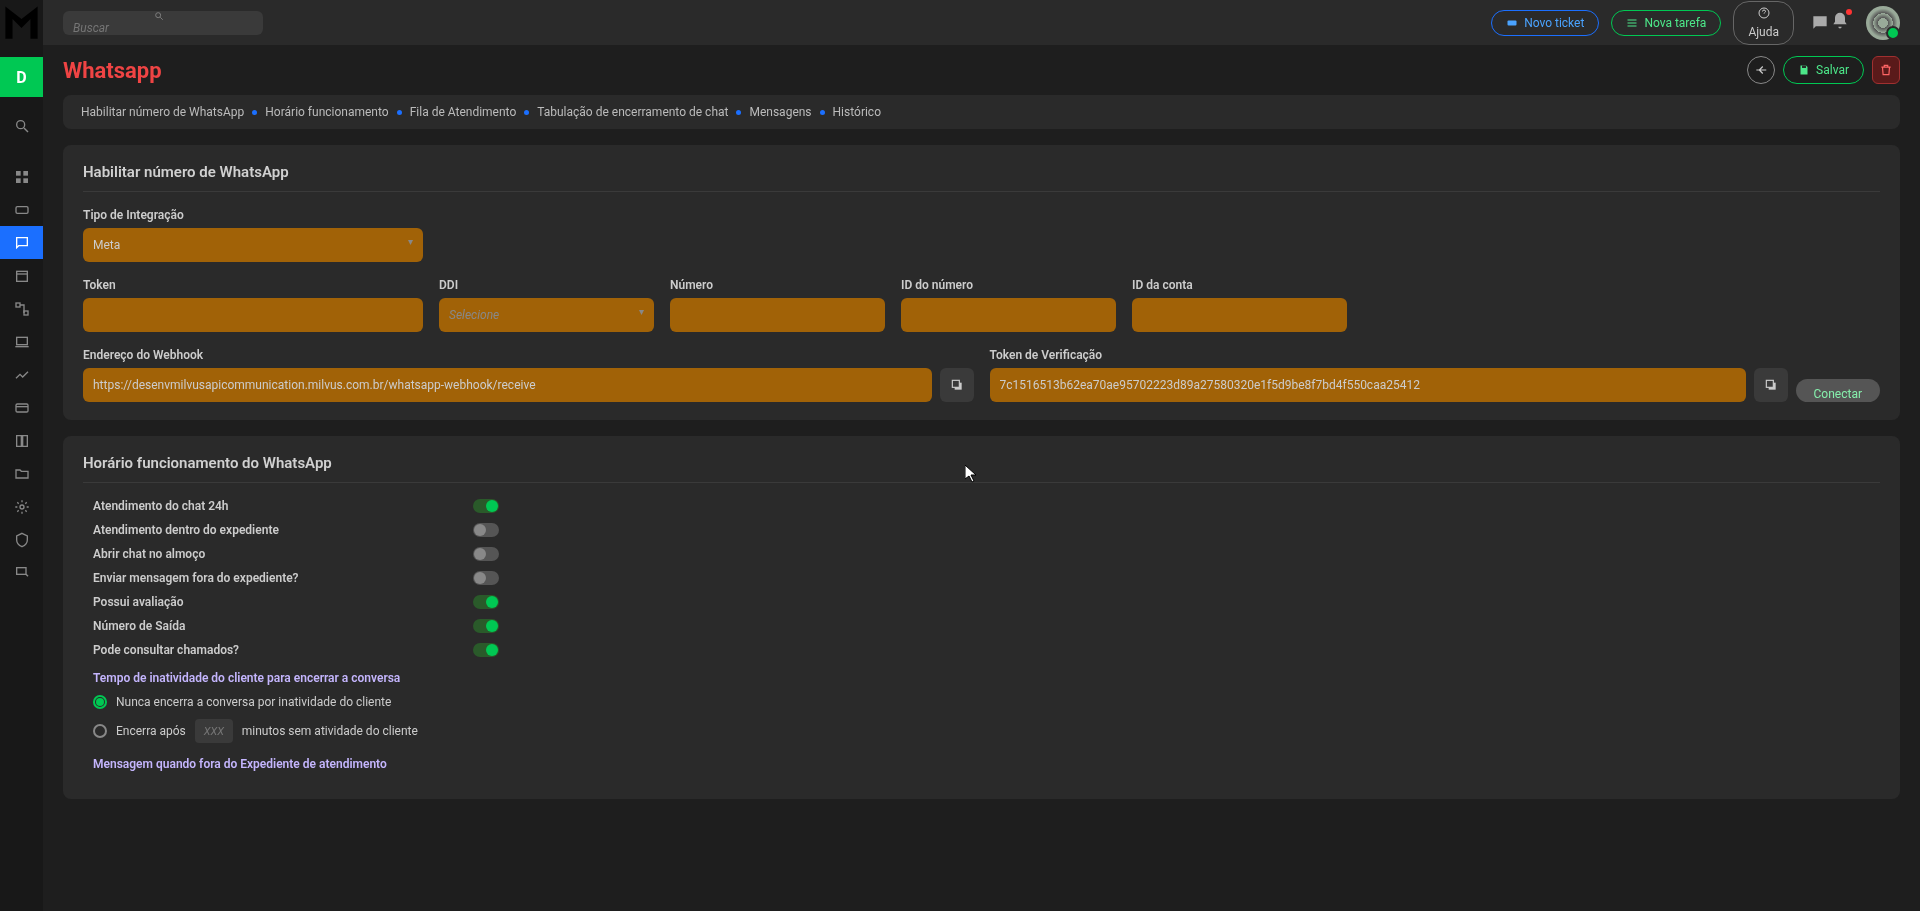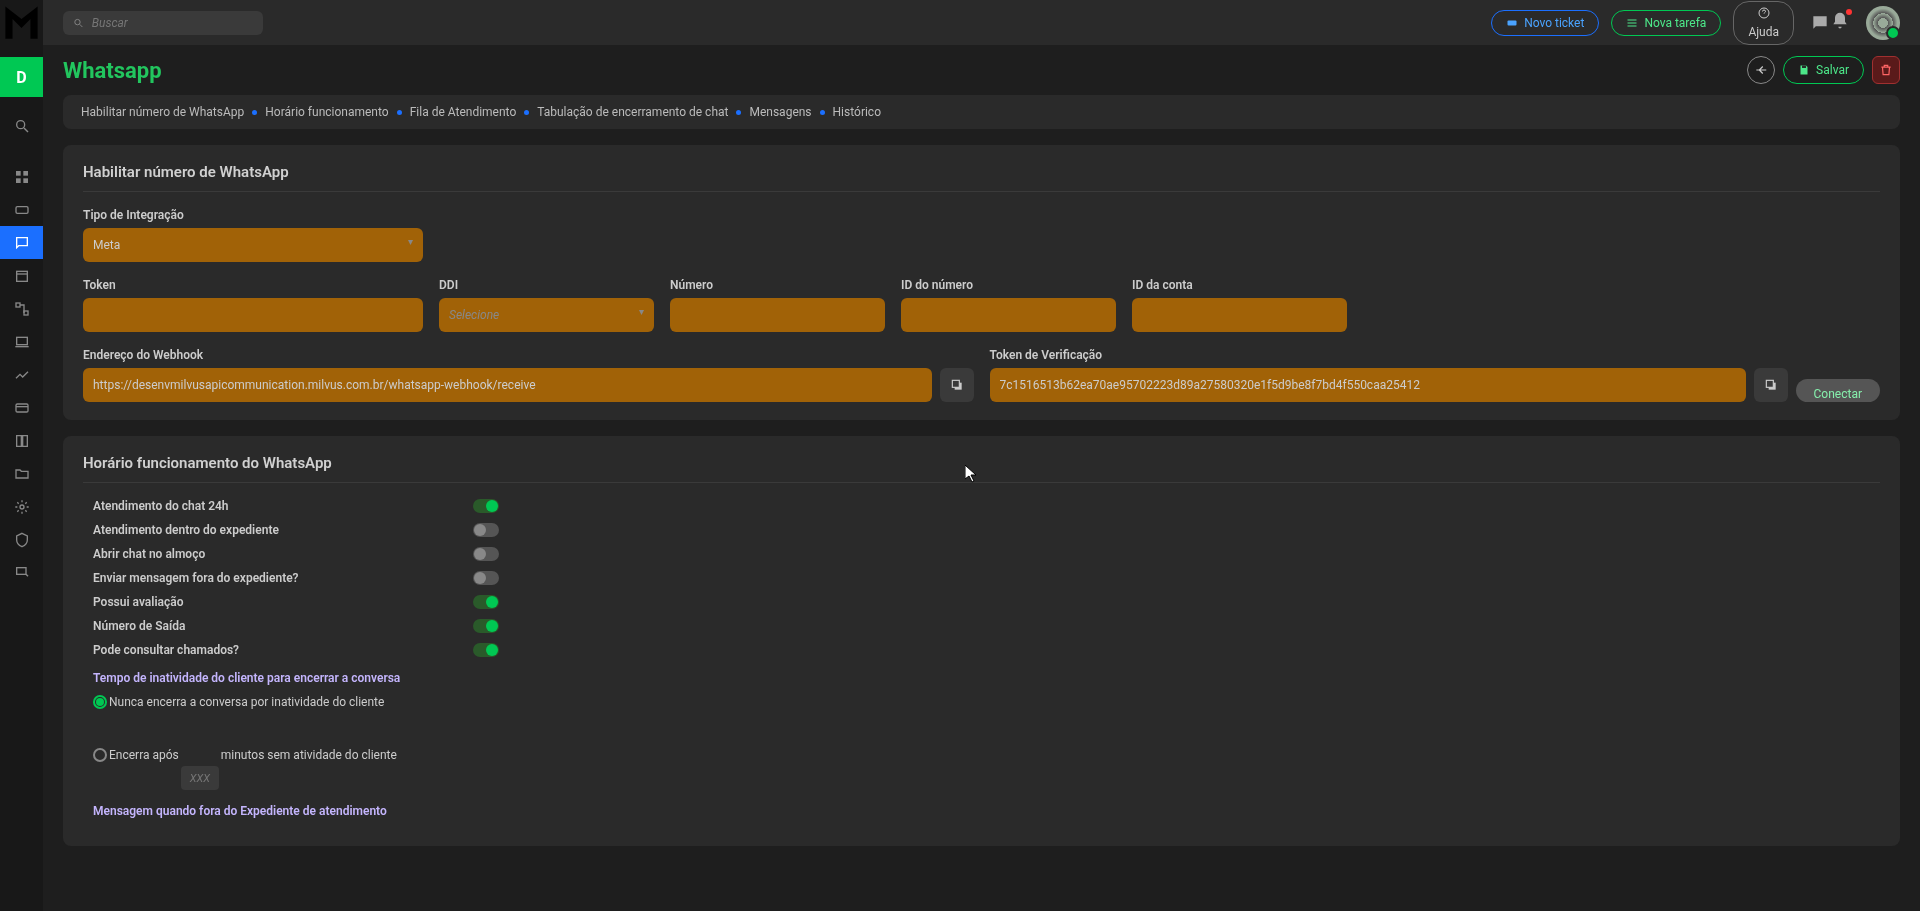--- a/index.html
+++ b/index.html
@@ -8,38 +8,38 @@
   
   .sidebar { position: absolute; left: 0; top: 0; width: 43px; height: 911px; background: #181818; display: flex; flex-direction: column; align-items: center; }
   .logo { width: 43px; height: 45px; display: flex; align-items: center; justify-content: center; color: #4aa3ff; font-weight: bold; font-size: 18px; }
   .sidebar-d { width: 43px; height: 40px; background: #00c853; color: #fff; display: flex; align-items: center; justify-content: center; font-weight: bold; font-size: 16px; margin-top: 12px; }
   .sidebar-item { width: 43px; height: 33px; display: flex; align-items: center; justify-content: center; color: #888; cursor: pointer; }
   .sidebar-item.active { background: #1b6fff; color: #fff; }
   .sidebar-item svg { width: 16px; height: 16px; fill: currentColor; }
 
   
   .topbar { position: absolute; left: 43px; top: 0; right: 0; height: 45px; background: #2a2a2a; display: flex; align-items: center; padding: 0 20px; }
-  .search-box { background: #3a3a3a; border-radius: 6px; width: 200px; height: 24px; display: flex; align-items: center; padding: 0 10px; color: #888; }
+  .search-box { background: #3a3a3a; border-radius: 6px; width: 200px; height: 24px; display: flex; align-items: center; padding: 0 10px; color: #888; flex-direction: column; }
   .search-box svg { width: 12px; height: 12px; fill: #888; margin-right: 8px; }
   .search-box input { background: none; border: none; outline: none; color: #ccc; font-style: italic; font-size: 12px; width: 100%; }
   .topbar-spacer { flex: 1; }
   .topbar-btn { border: 1px solid; border-radius: 16px; padding: 5px 14px; font-size: 12px; display: flex; align-items: center; gap: 6px; margin-left: 12px; cursor: pointer; background: none; }
   .btn-blue { border-color: #1b6fff; color: #4aa3ff; }
   .btn-green { border-color: #00c853; color: #4de88a; }
   .btn-gray { border-color: #666; color: #ccc; flex-direction: column; }
   .topbar-icon { width: 20px; height: 20px; fill: #aaa; margin-left: 16px; cursor: pointer; }
   .avatar { width: 34px; height: 34px; border-radius: 50%; background: radial-gradient(circle, #9a9 20%, #555 21%, #9a9 40%, #555 41%, #9a9 60%); margin-left: 16px; position: relative; }
   .avatar::after { content: ""; position: absolute; bottom: 0; right: 0; width: 10px; height: 10px; background: #00c853; border: 2px solid #2a2a2a; border-radius: 50%; }
   .notif-dot { position: relative; }
   .notif-dot::after { content: ""; position: absolute; top: -2px; right: -2px; width: 6px; height: 6px; background: #ff3333; border-radius: 50%; }
 
   
   .main { position: absolute; left: 43px; top: 45px; right: 0; bottom: 0; overflow-y: auto; padding: 0 20px 40px 20px; }
   .page-header { display: flex; align-items: center; height: 50px; }
-  .page-title { color: #22c55e; font-size: 22px; font-weight: 700; }
+  .page-title { color: #ef4444; font-size: 22px; font-weight: 700; }
   .page-actions { margin-left: auto; display: flex; gap: 8px; }
   .action-circle { width: 28px; height: 28px; border: 1px solid #888; border-radius: 50%; display: flex; align-items: center; justify-content: center; cursor: pointer; color: #ccc; }
   .action-save { border: 1px solid #00c853; border-radius: 16px; padding: 5px 14px; color: #4de88a; font-size: 12px; display: flex; align-items: center; gap: 6px; cursor: pointer; background: none; }
   .action-delete { width: 28px; height: 28px; background: #5a1a1a; border: 1px solid #a03030; border-radius: 6px; display: flex; align-items: center; justify-content: center; cursor: pointer; color: #ff6666; }
 
   
   .tabs-bar { background: #2a2a2a; border-radius: 8px; padding: 10px 18px; display: flex; align-items: center; gap: 8px; flex-wrap: wrap; font-size: 12px; }
   .tabs-bar a { color: #bbb; text-decoration: none; }
   .tabs-bar .dot { width: 5px; height: 5px; background: #1b6fff; border-radius: 50%; display: inline-block; }
 
@@ -59,25 +59,25 @@
   .inline-group { display: flex; gap: 8px; align-items: flex-end; }
 
   
   .opt-row { display: flex; align-items: center; margin-bottom: 10px; padding-left: 10px; }
   .opt-label { font-size: 12px; font-weight: 600; color: #ccc; width: 380px; }
   .toggle { width: 26px; height: 14px; background: #555; border-radius: 7px; position: relative; cursor: pointer; }
   .toggle::after { content: ""; position: absolute; top: 1px; left: 1px; width: 12px; height: 12px; background: #888; border-radius: 50%; transition: .2s; }
   .toggle.on { background: #2a5a2a; }
   .toggle.on::after { left: 13px; background: #00c853; }
   .sub-heading { font-size: 12px; font-weight: 600; color: #c4b5fd; margin: 14px 0 10px 10px; }
-  .radio-row { display: flex; align-items: center; gap: 2px; padding-left: 10px; margin-bottom: 10px; font-size: 12px; color: #ccc; }
+  .radio-row { display: flex; align-items: center; gap: 9px; padding-left: 10px; margin-bottom: 10px; font-size: 12px; color: #ccc; }
   .radio { width: 14px; height: 14px; border: 2px solid #888; border-radius: 50%; display: inline-block; position: relative; }
   .radio.checked { border-color: #00c853; }
   .radio.checked::after { content: ""; position: absolute; top: 1px; left: 1px; width: 8px; height: 8px; background: #00c853; border-radius: 50%; }
-  .mini-input { width: 38px; height: 24px; background: #3a3a3a; border: none; border-radius: 4px; text-align: center; color: #888; font-size: 11px; font-style: italic; margin-top: 47px; }
+  .mini-input { width: 38px; height: 24px; background: #3a3a3a; border: none; border-radius: 4px; text-align: center; color: #888; font-size: 11px; font-style: italic; }
 
   .cursor { position: absolute; left: 965px; top: 465px; width: 14px; height: 18px; pointer-events: none; }
 </style>
 </head>
 <body>
 
 <div class="sidebar">
   <div class="logo">
     <svg viewBox="0 0 24 24">
         <path d="M3 3 L12 10 L21 3 L21 21 L17 21 L17 10 L12 15 L7 10 L7 21 L3 21 Z"></path>

